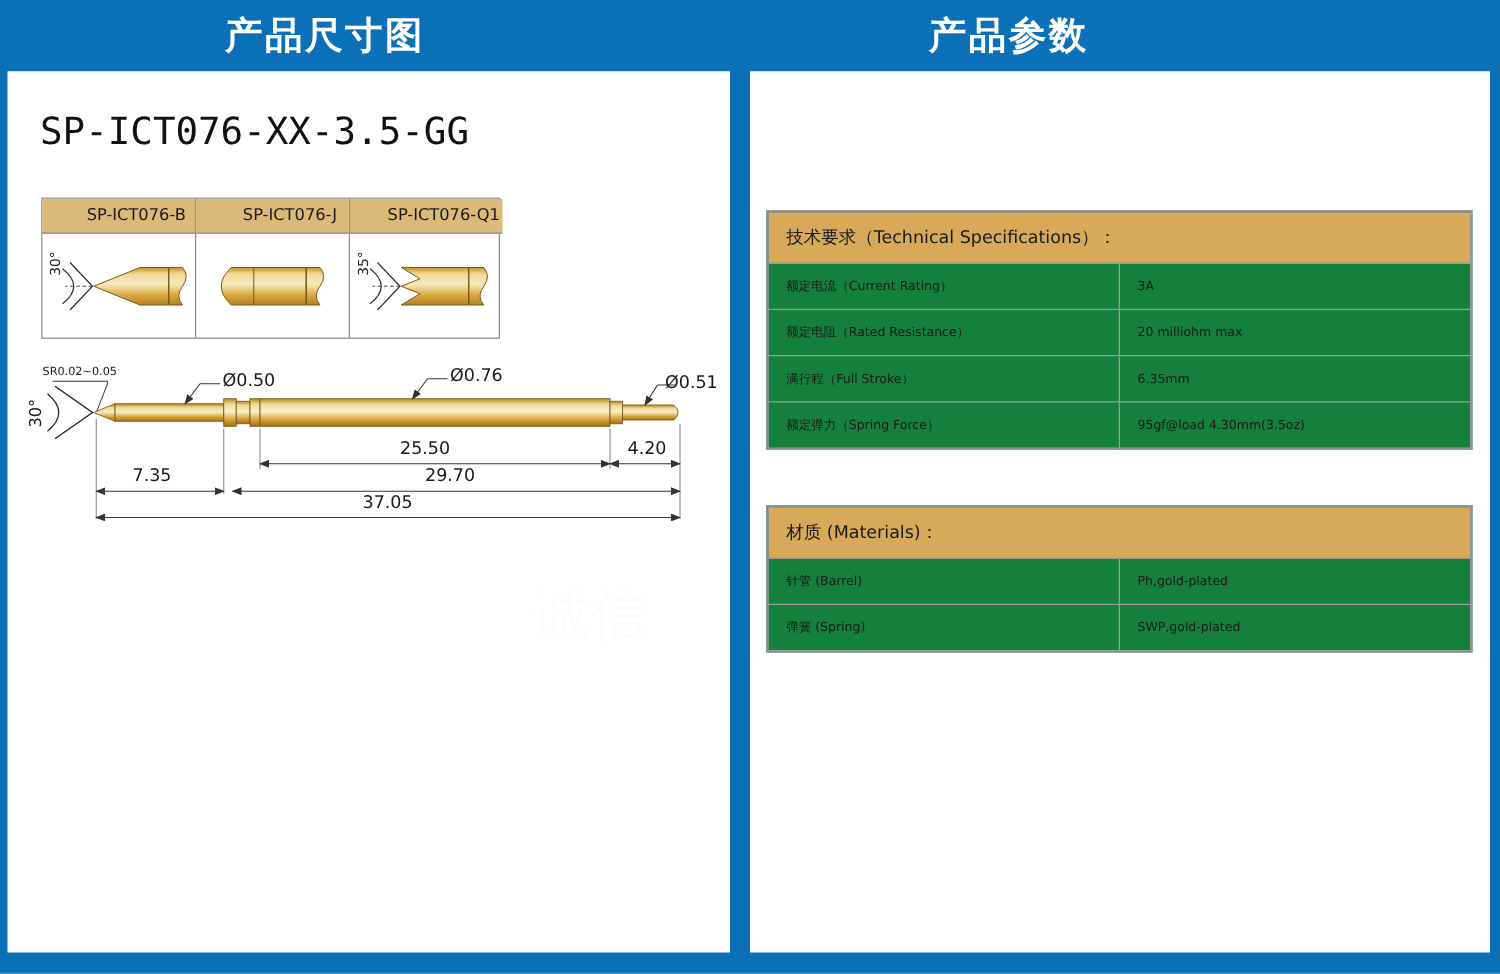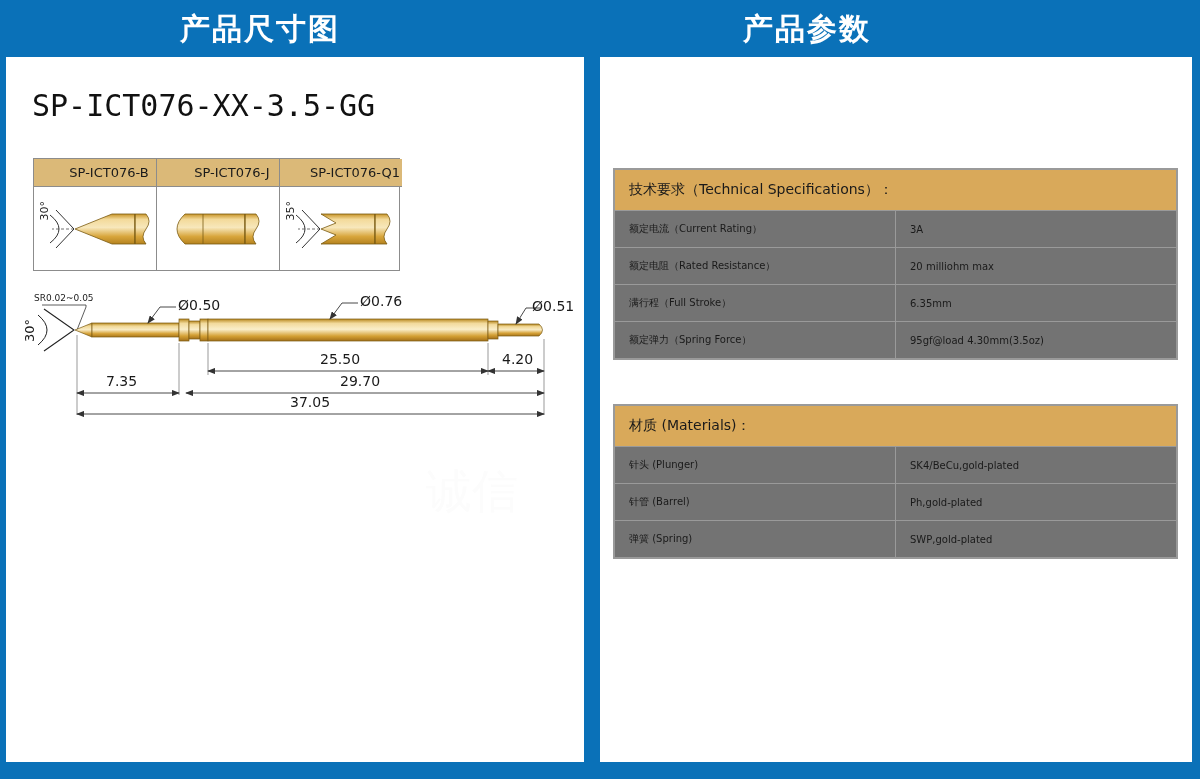--- a/index.html
+++ b/index.html
@@ -116,21 +116,21 @@
     font-family:"DejaVu Sans","Liberation Sans",sans-serif;
     line-height:1.05;
     user-select:none;
   }
 
   
   .spec-table{
     position:absolute;
     border:1px solid #9a9a9a;
     border-collapse:collapse;
-    background:#737373;
+    background:#15803d;
     box-sizing:border-box;
   }
   .spec-table table{
     border-collapse:collapse;
     width:100%;
     table-layout:fixed;
   }
   .spec-table td{
     border:1px solid #9a9a9a;
     font-size:10px;
@@ -355,24 +355,20 @@
     </table>
   </div>
 
   <div class="spec-table" style="left:13px;top:347px;width:565px;">
     <table>
       <tbody>
         <tr class="tbl-header">
           <td colspan="2">材质 (Materials)：</td>
         </tr>
         <tr>
-          <td class="col-label">针头 (Plunger)</td>
-          <td>SK4/BeCu,gold-plated</td>
-        </tr>
-        <tr>
           <td class="col-label">针管 (Barrel)</td>
           <td>Ph,gold-plated</td>
         </tr>
         <tr>
           <td class="col-label">弹簧 (Spring)</td>
           <td>SWP,gold-plated</td>
         </tr>
       </tbody>
     </table>
   </div>

